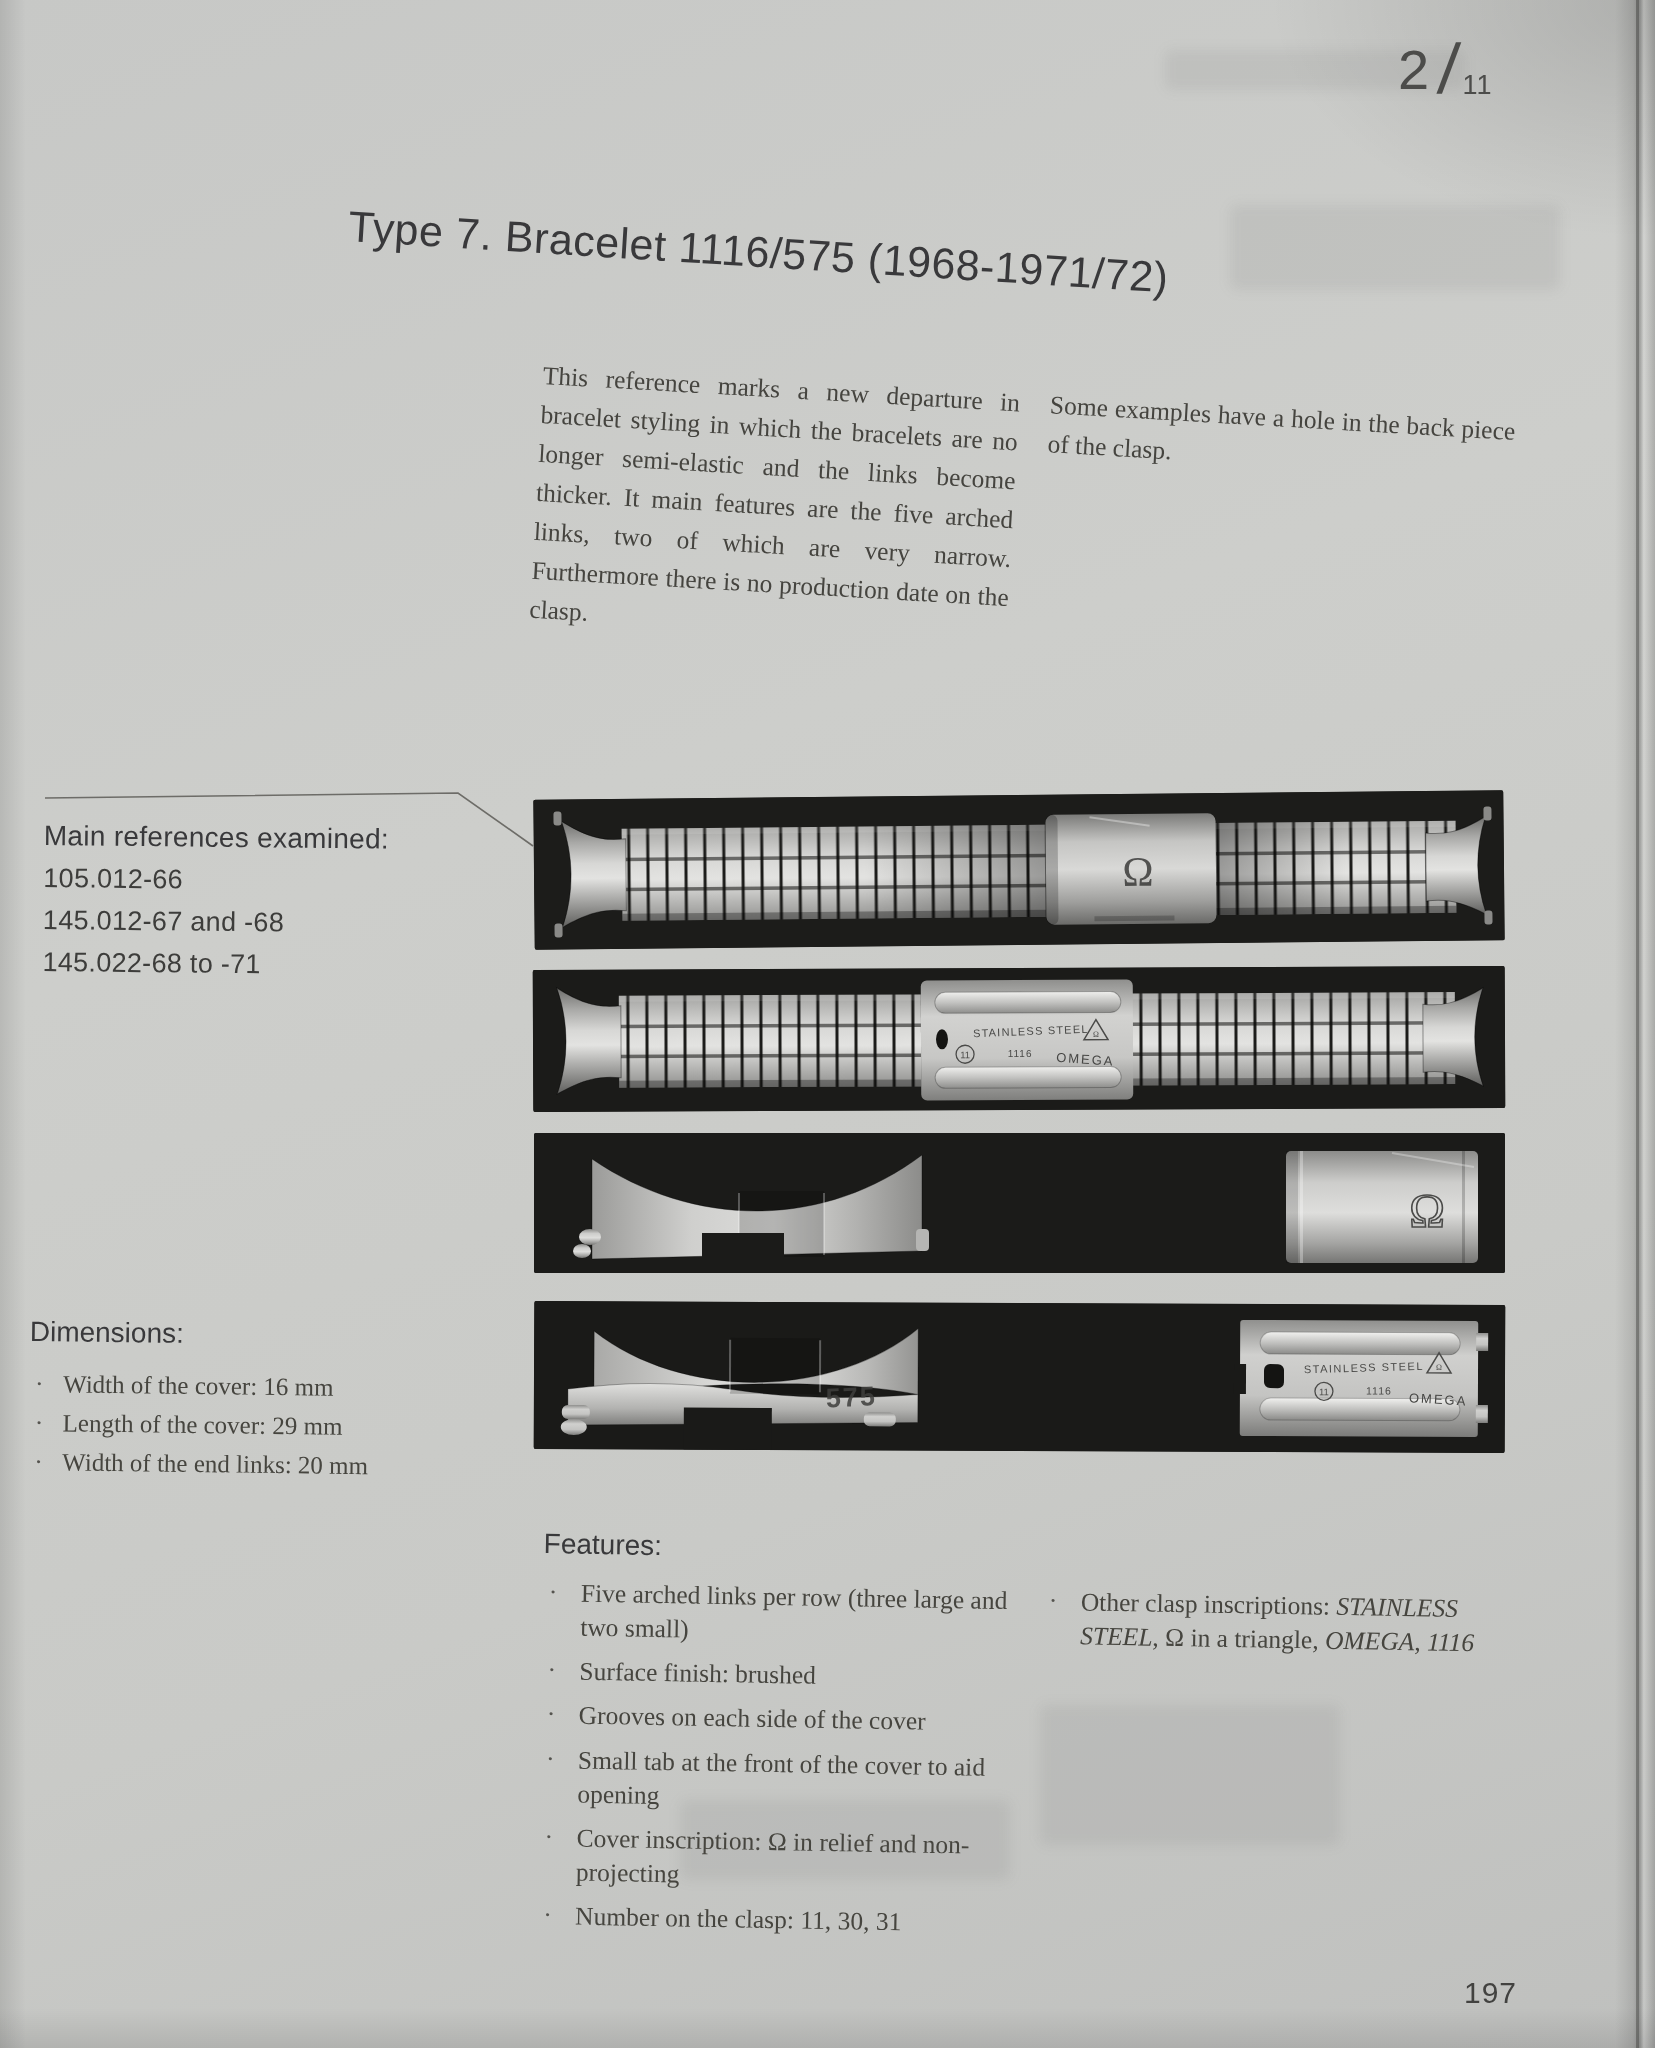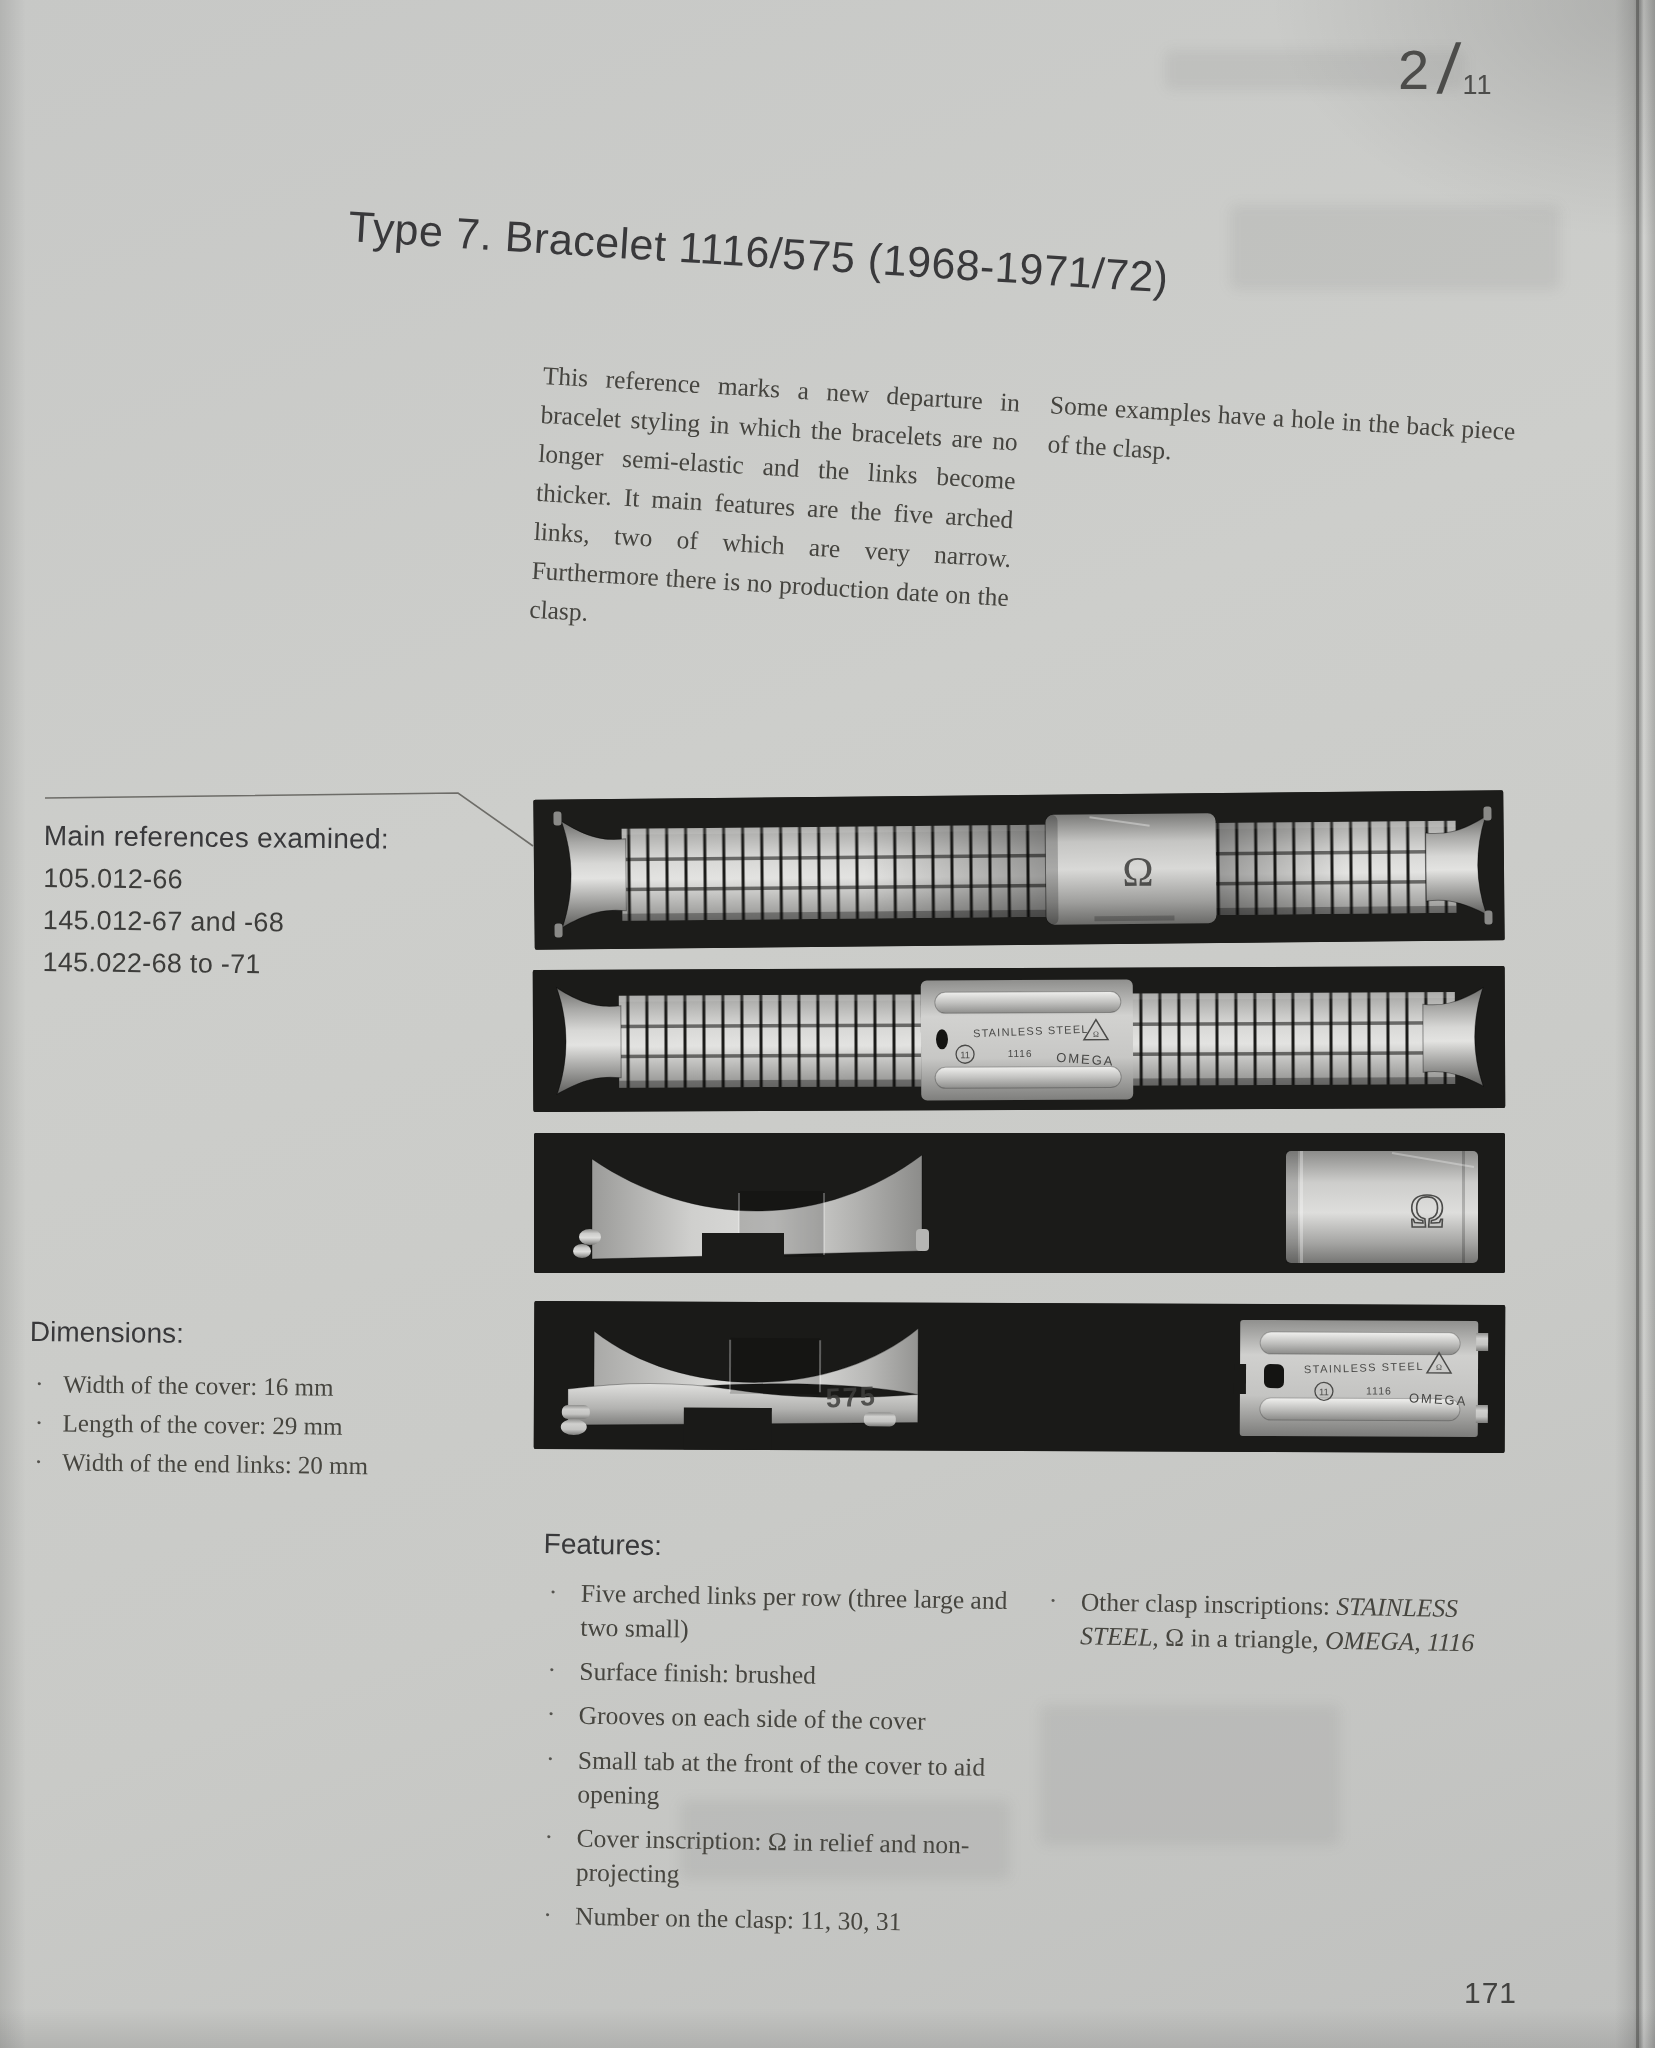--- a/index.html
+++ b/index.html
@@ -356,15 +356,15 @@
         <li><span class="bullet">•</span><span>Small tab at the front of the cover to aid opening</span></li>
         <li><span class="bullet">•</span><span>Cover inscription: Ω in relief and non-projecting</span></li>
         <li><span class="bullet">•</span><span>Number on the clasp: 11, 30, 31</span></li>
       </ul>
       <ul class="feat-r">
         <li><span class="bullet">•</span><span><span>Other clasp inscriptions: </span><span class="it">STAINLESS STEEL</span><span>, Ω in a triangle, </span><span class="it">OMEGA</span><span>, </span><span class="it">1116</span></span></li>
       </ul>
     </div>
   </div>
 
-  <div class="pagenum sans">171</div>
+  <div class="pagenum sans">197</div>
 
 </div>
 
 </body></html>

